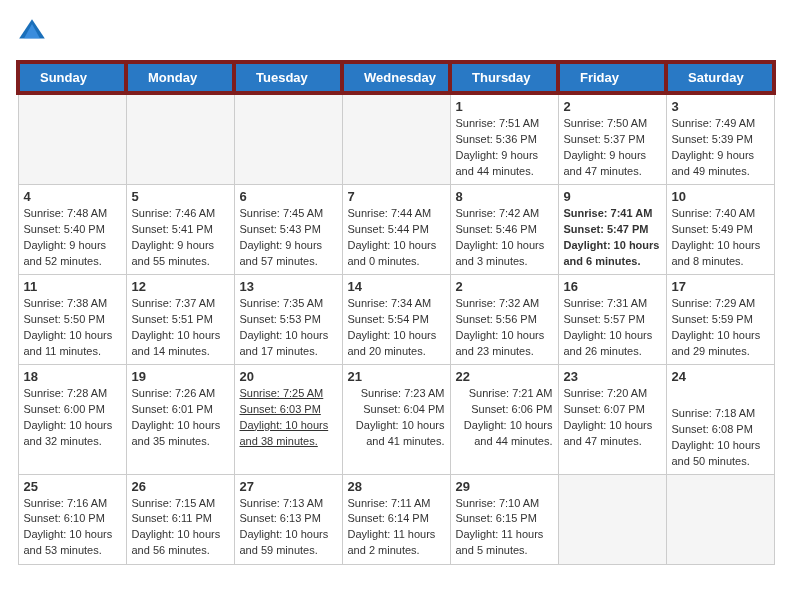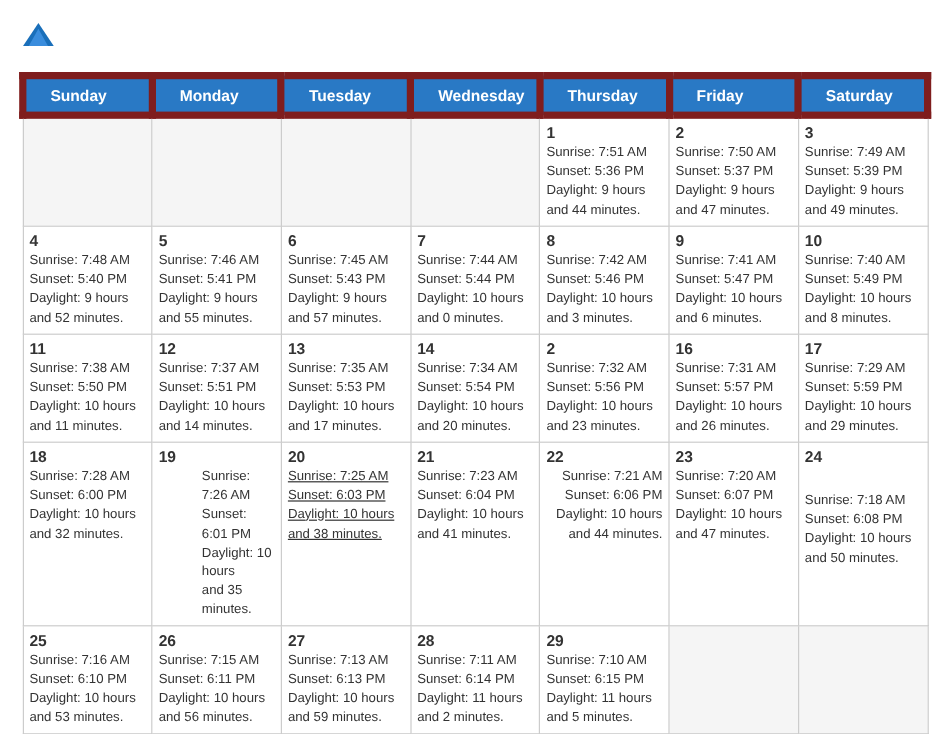--- a/index.html
+++ b/index.html
@@ -57,21 +57,21 @@
       border-collapse: collapse;
       table-layout: fixed;
     }
     th {
       background-color: #2979c5;
       color: #fff;
       font-size: 13px;
       font-weight: bold;
       padding: 6px 20px;
       text-align: left;
-      border: 6px solid #7f1d1d;
+      border: 4px solid #7f1d1d;
     }
     td {
       border: 1px solid #ccc;
       vertical-align: top;
       padding: 4px 5px;
       height: 90px;
       font-size: 11px;
       color: #333;
       background: #fff;
     }
@@ -179,21 +179,21 @@
         </td>
         <td>
           <div class="day-num">8</div>
           <div class="day-info" style="white-space: pre-line;">Sunrise: 7:42 AM
 Sunset: 5:46 PM
 Daylight: 10 hours
 and 3 minutes.</div>
         </td>
         <td>
           <div class="day-num">9</div>
-          <div class="day-info" style="white-space: pre-line;">Sunrise: 7:41 AM
+          <div class="day-info" style="white-space: pre-line; font-weight: bold;">Sunrise: 7:41 AM
 Sunset: 5:47 PM
 Daylight: 10 hours
 and 6 minutes.</div>
         </td>
         <td>
           <div class="day-num">10</div>
           <div class="day-info" style="white-space: pre-line;">Sunrise: 7:40 AM
 Sunset: 5:49 PM
 Daylight: 10 hours
 and 8 minutes.</div>
@@ -253,35 +253,35 @@
       <tr>
         <td>
           <div class="day-num">18</div>
           <div class="day-info" style="white-space: pre-line;">Sunrise: 7:28 AM
 Sunset: 6:00 PM
 Daylight: 10 hours
 and 32 minutes.</div>
         </td>
         <td>
           <div class="day-num">19</div>
-          <div class="day-info" style="white-space: pre-line; margin-left: 36px;">Sunrise: 7:26 AM
+          <div class="day-info" style="white-space: pre-line;">Sunrise: 7:26 AM
 Sunset: 6:01 PM
 Daylight: 10 hours
 and 35 minutes.</div>
         </td>
         <td>
           <div class="day-num">20</div>
           <div class="day-info" style="white-space: pre-line; text-decoration: underline;">Sunrise: 7:25 AM
 Sunset: 6:03 PM
 Daylight: 10 hours
 and 38 minutes.</div>
         </td>
         <td>
           <div class="day-num">21</div>
-          <div class="day-info" style="white-space: pre-line;">Sunrise: 7:23 AM
+          <div class="day-info" style="white-space: pre-line; text-align: right;">Sunrise: 7:23 AM
 Sunset: 6:04 PM
 Daylight: 10 hours
 and 41 minutes.</div>
         </td>
         <td>
           <div class="day-num">22</div>
           <div class="day-info" style="white-space: pre-line; text-align: right;">Sunrise: 7:21 AM
 Sunset: 6:06 PM
 Daylight: 10 hours
 and 44 minutes.</div>

